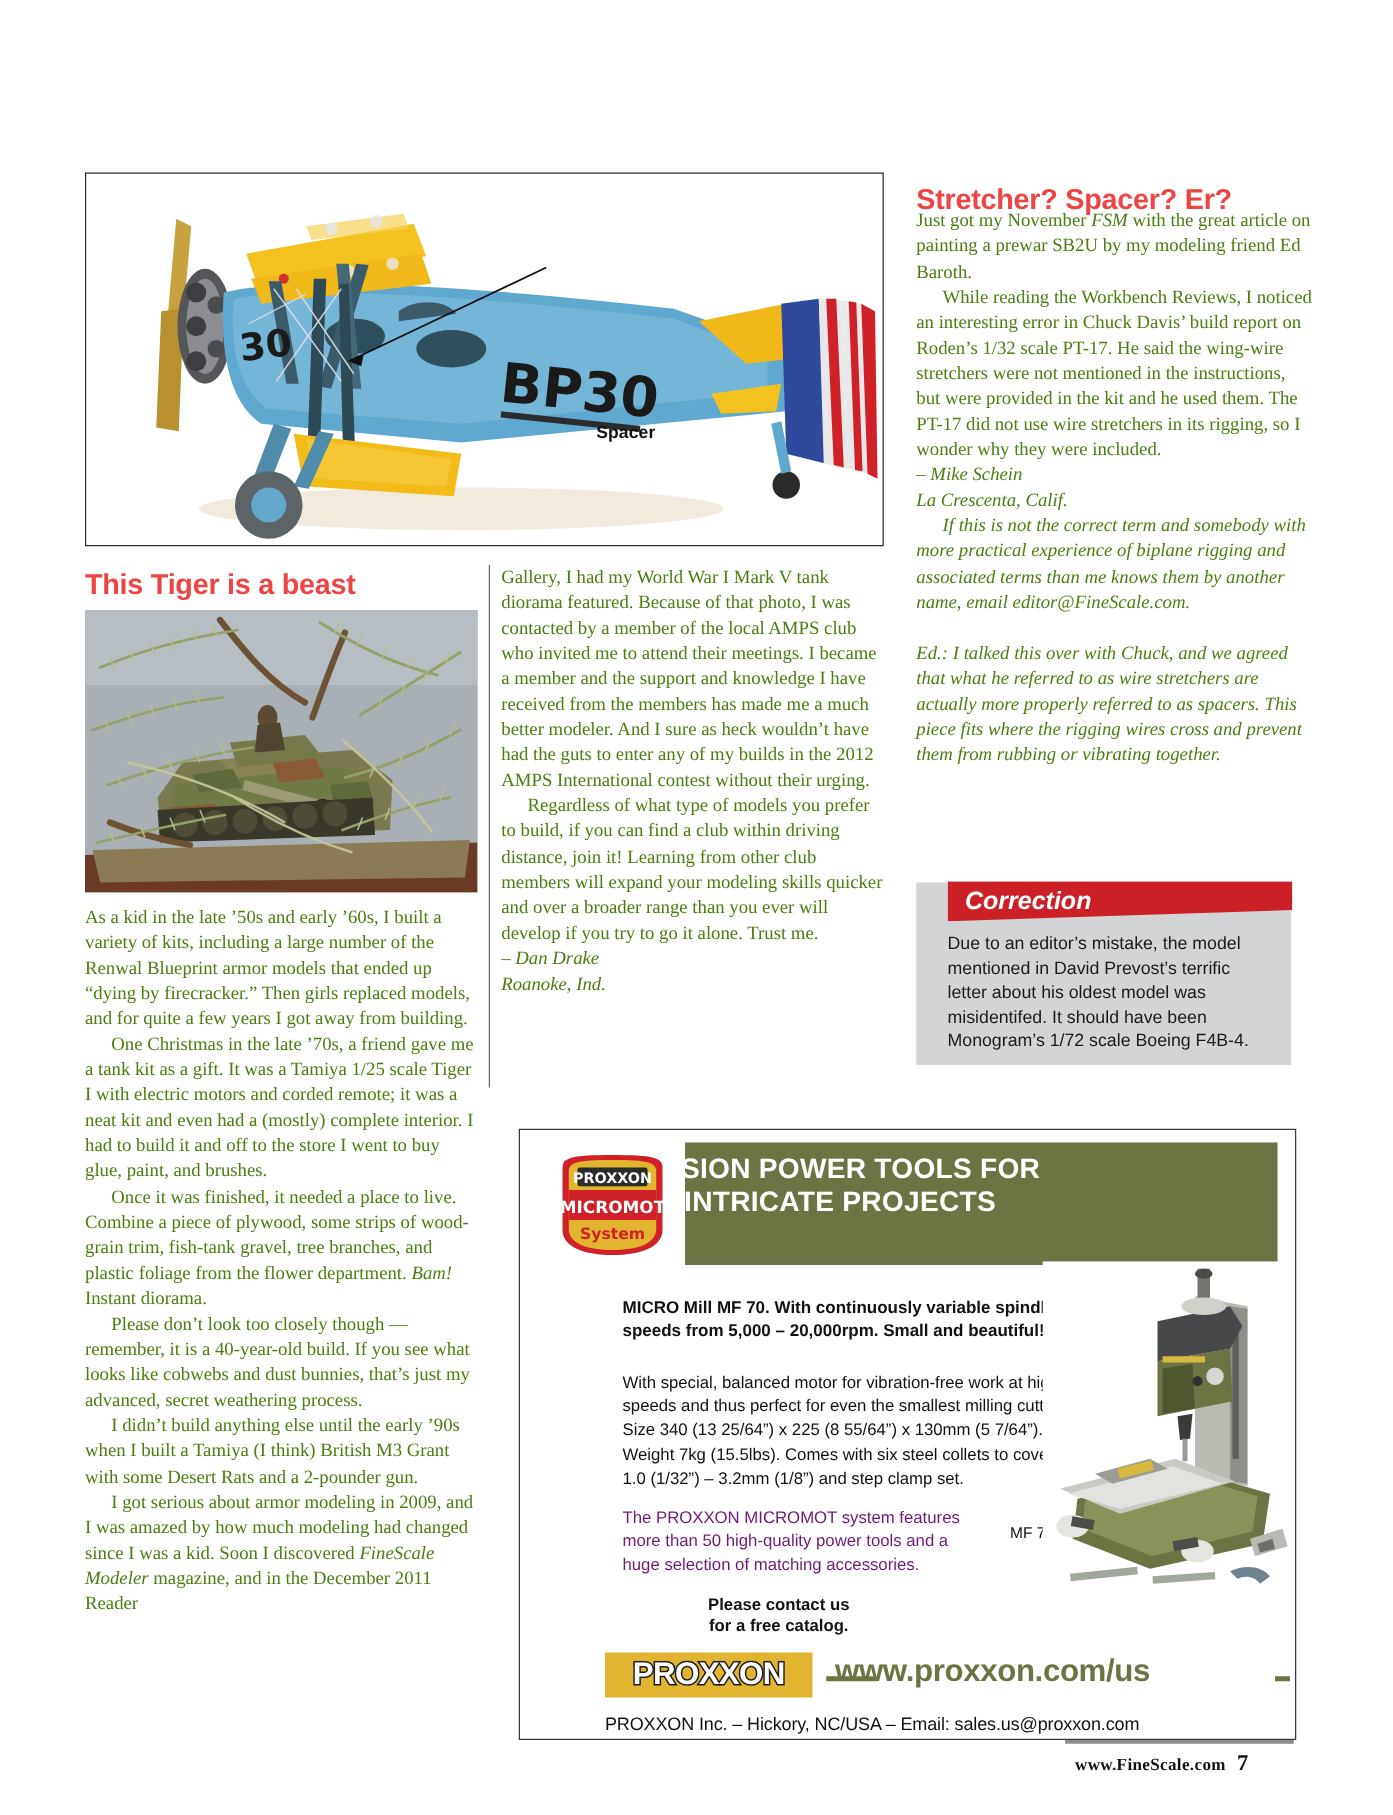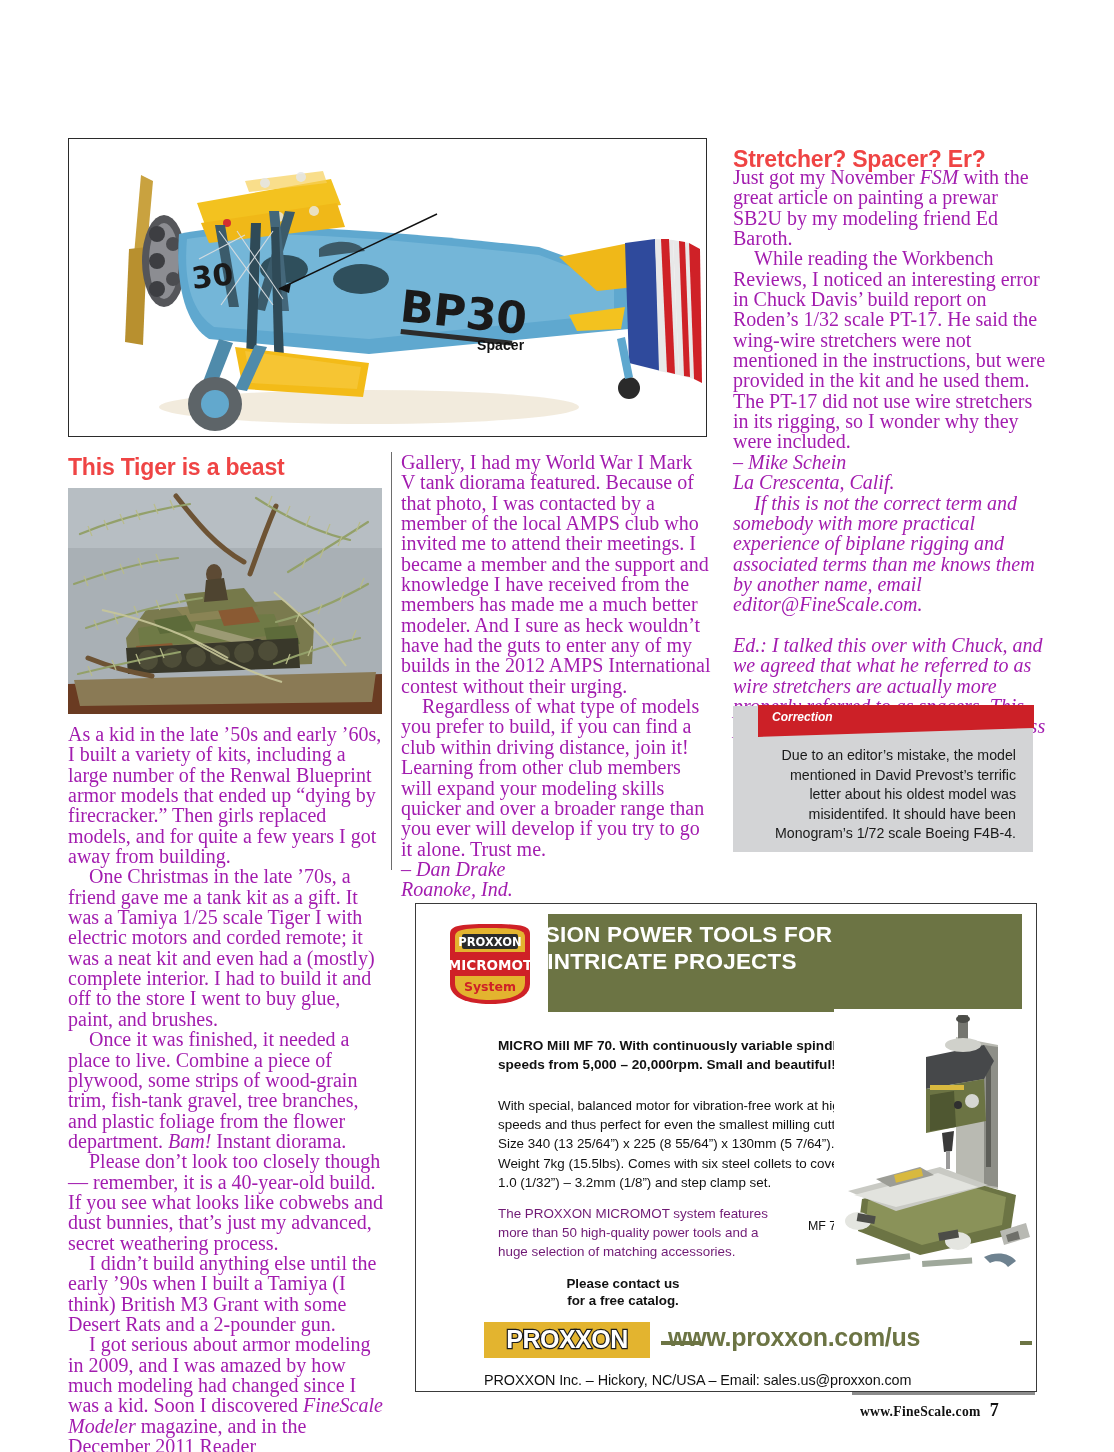--- a/index.html
+++ b/index.html
@@ -38,23 +38,23 @@
   .photo-diorama{
     position:absolute;left:68px;top:488px;width:314px;height:226px;
     overflow:hidden;background:#9aa0a4;
   }
   .dio-svg{position:absolute;inset:0;width:100%;height:100%;}
 
   
   .col{
     position:absolute;
     font-family:"Liberation Serif", serif;
-    font-size:20px;line-height:20.35px;
+    font-size:15px;line-height:20.35px;
     text-align:left;
-    color:#a21caf;
+    color:#4d7c0f;
     -webkit-hyphens:none;hyphens:none;
   }
   #col-left{left:68px;top:724px;width:316px;}
   #col-mid{left:401px;top:452px;width:310px;}
   #col-right{left:733px;top:167px;width:318px;}
 
   .col p{margin:0;}
   .col p.ind{text-indent:21px;}
   .col p.sig{font-style:italic;margin:0;}
   .col p.gap{margin-top:20.35px;}
@@ -73,26 +73,26 @@
     background:#d3d4d6;
   }
   .correction-banner{
     position:absolute;left:25px;top:-1px;width:276px;height:32px;
     background:#cc2027;
     clip-path:polygon(0 0,100% 0,100% 72%,0 100%);
   }
   .correction-banner span{
     position:absolute;left:14px;top:5px;
     font-family:"Liberation Sans", sans-serif;
-    font-style:italic;font-weight:700;font-size:12px;color:#fff;
+    font-style:italic;font-weight:700;font-size:20px;color:#fff;
   }
   .correction-body{
     position:absolute;left:25px;top:40px;width:258px;
     font-family:"Liberation Sans", sans-serif;
-    font-size:14.2px;line-height:19.6px;color:#1a1a1a;text-align:right;
+    font-size:14.2px;line-height:19.6px;color:#1a1a1a;
   }
 
   
   .ad{
     position:absolute;left:415px;top:903px;width:620px;height:487px;
     border:1px solid #3a3a3a;background:#fff;overflow:hidden;
   }
   .ad-banner{
     position:absolute;left:132px;top:10px;width:474px;height:98px;
     background:#6c7444;

